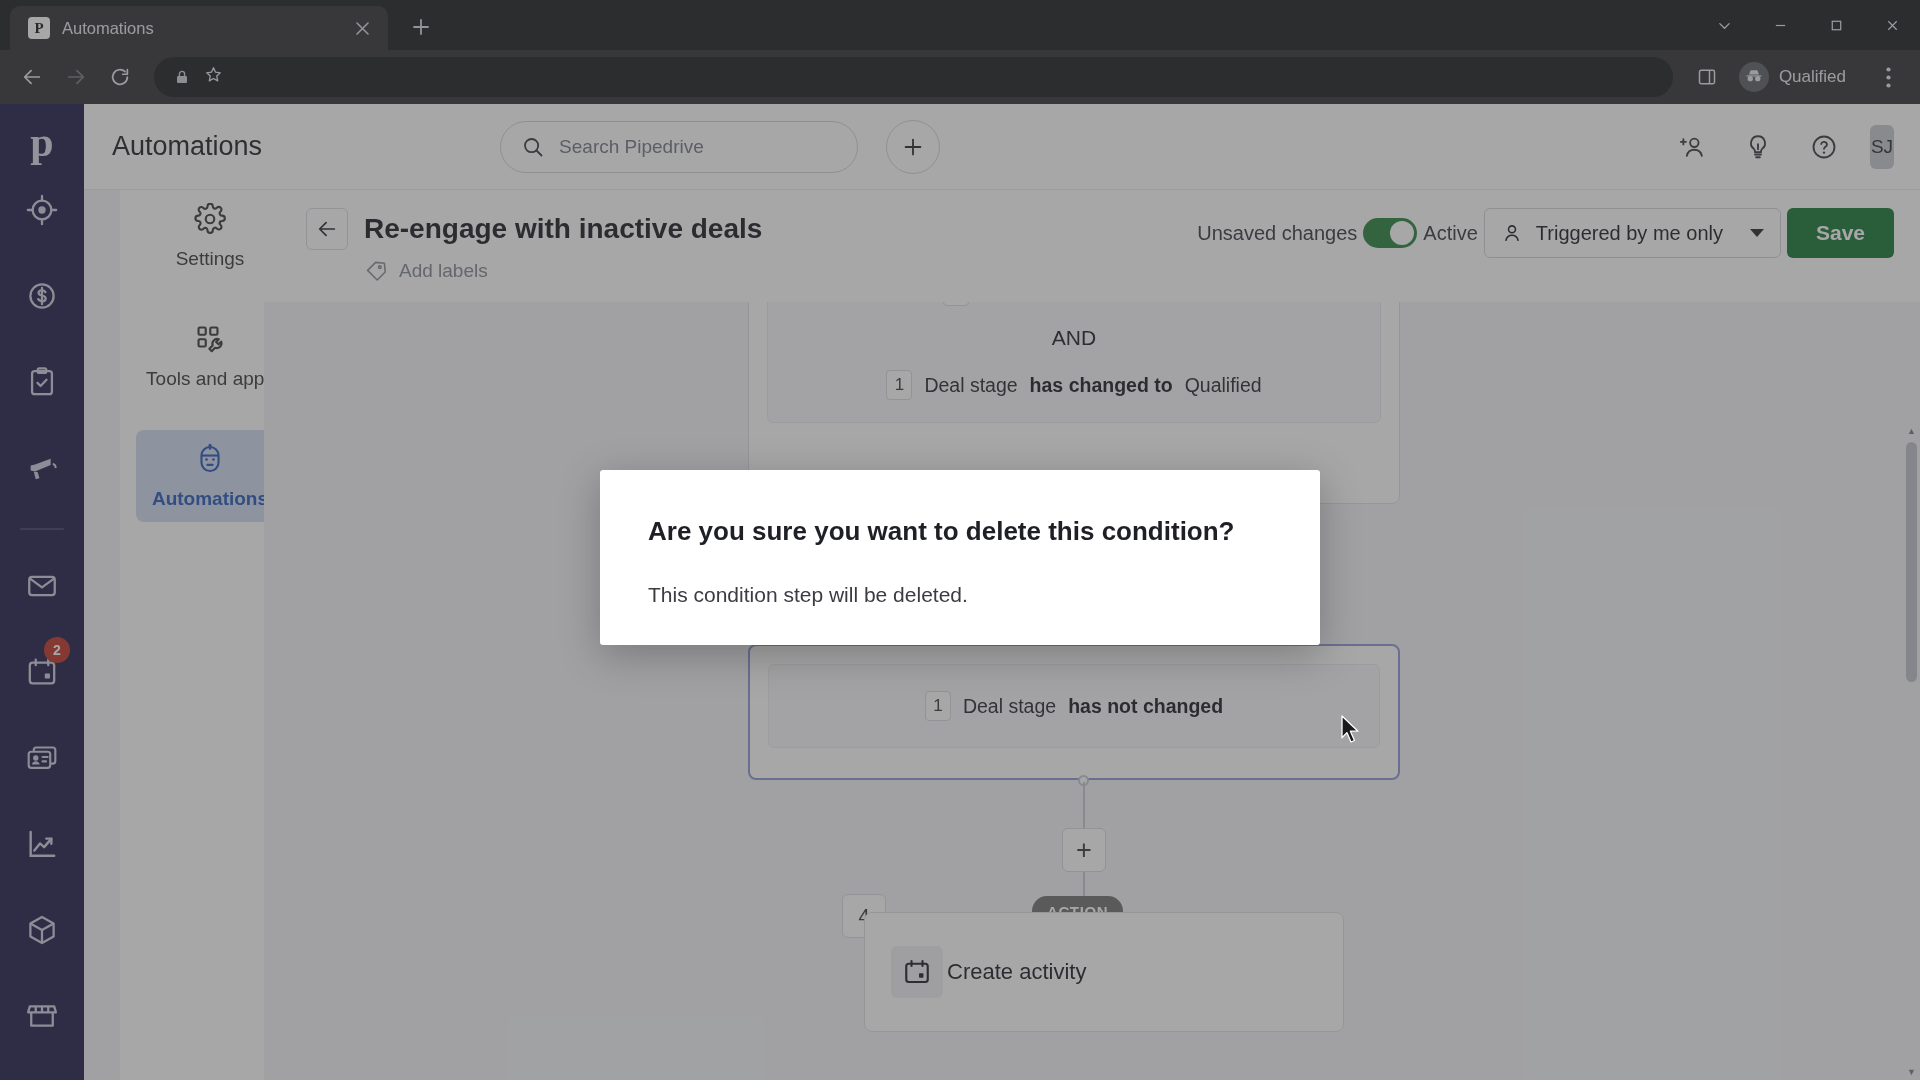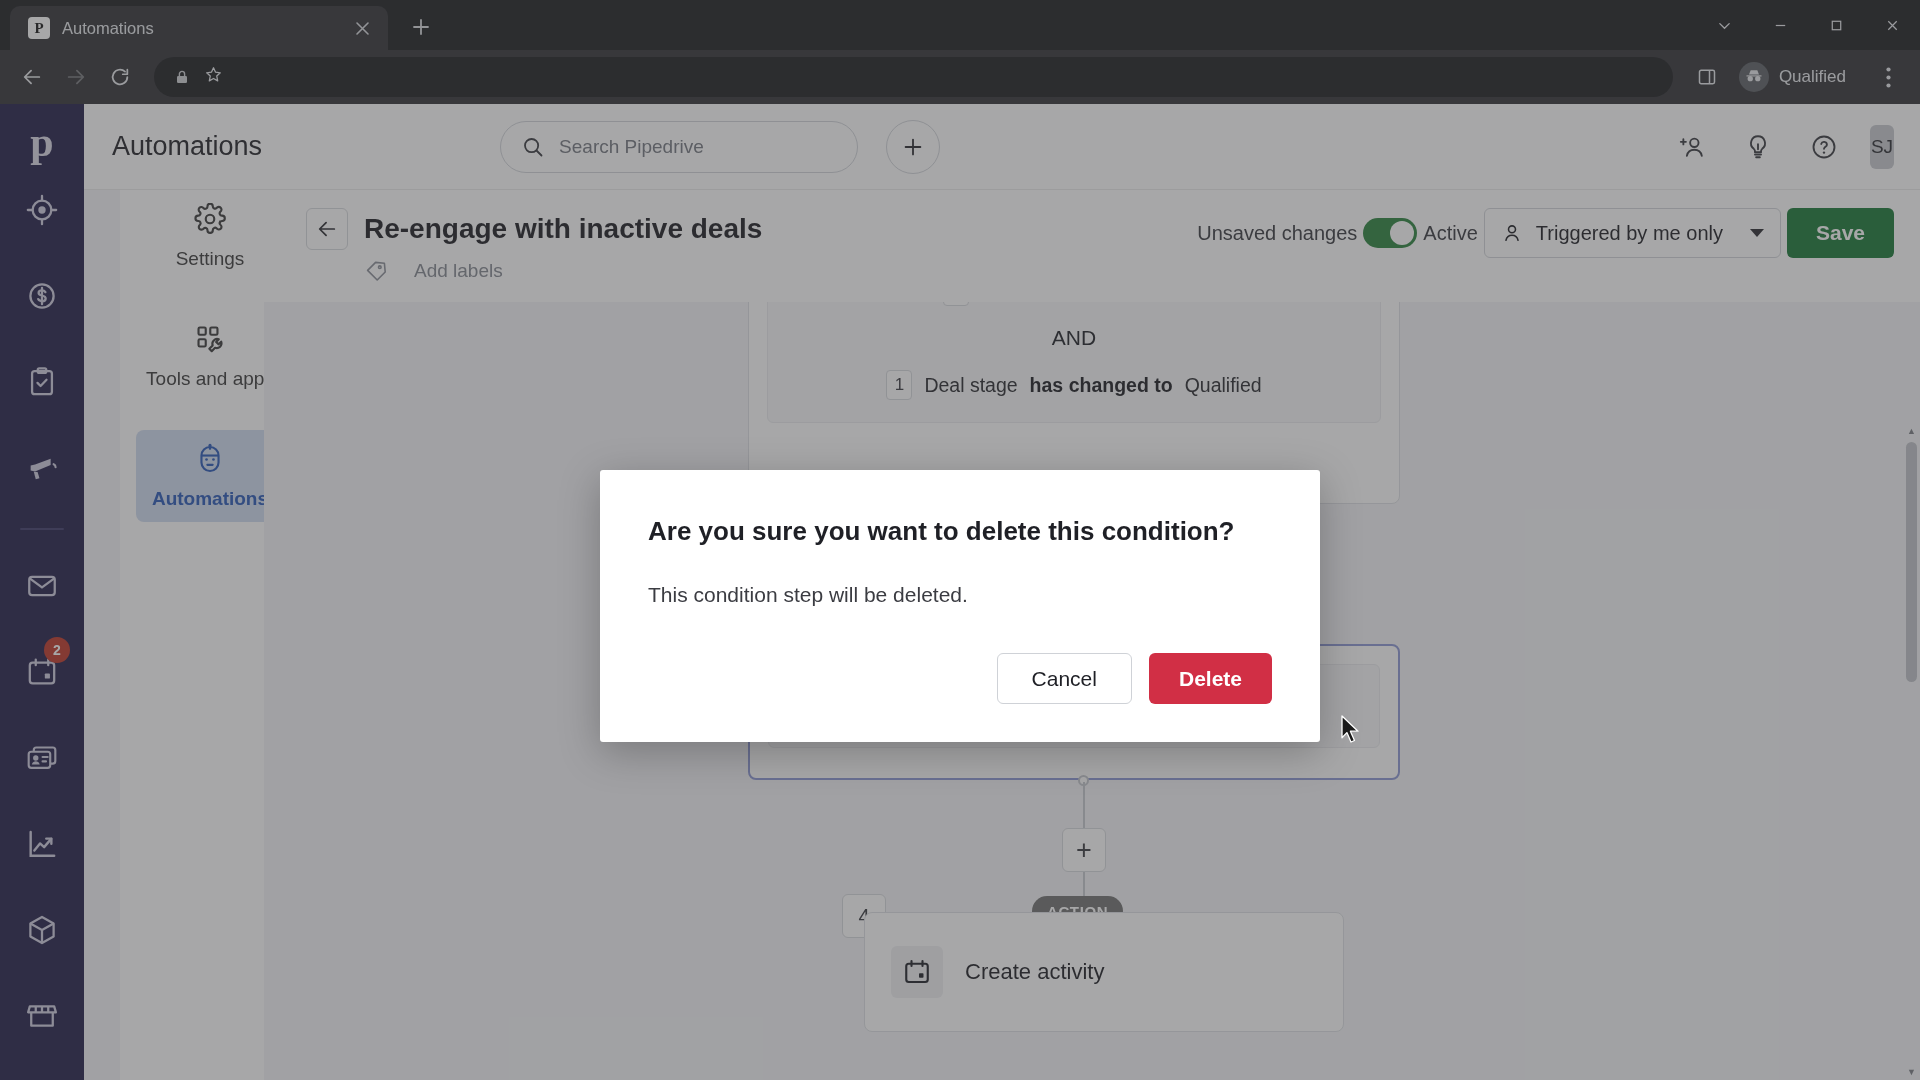--- a/index.html
+++ b/index.html
@@ -149,21 +149,21 @@
   .autobar {
     position: absolute; left: 264px; top: 86px; right: 0; height: 112px;
     background: #fff; padding: 18px 26px 0 42px;
   }
   .autobar-row1 { display: flex; align-items: center; gap: 16px; }
   .back-btn {
     width: 42px; height: 42px; border: 1px solid #d8dade; border-radius: 6px;
     display: flex; align-items: center; justify-content: center; color: #2c2d32;
   }
   .auto-title { font-size: 28px; font-weight: bold; color: #1f2026; }
-  .autobar-row2 { display: flex; align-items: center; gap: 26px; margin: 9px 0 0 58px; color: #8c9099; }
+  .autobar-row2 { display: flex; align-items: center; gap: 11px; margin: 9px 0 0 58px; color: #8c9099; }
   .add-labels { font-size: 19px; color: #868a93; }
   .autobar-right {
     position: absolute; right: 26px; top: 18px; display: flex; align-items: center; gap: 6px;
   }
   .unsaved { font-size: 20px; color: #3b3c42; }
   .toggle {
     width: 54px; height: 30px; border-radius: 15px; background: #2e8540; position: relative;
   }
   .toggle::after {
     content: ""; position: absolute; right: 3px; top: 3px; width: 24px; height: 24px;
@@ -220,21 +220,21 @@
     background: #737373; color: #fff; font-size: 15px; font-weight: bold;
     letter-spacing: .6px; display: flex; align-items: center; justify-content: center;
   }
   .step-num {
     position: absolute; width: 44px; height: 44px; background: #fff;
     border: 1px solid #d8dade; border-radius: 6px; display: flex;
     align-items: center; justify-content: center; font-size: 20px; color: #3b3c42;
   }
   .action-node {
     position: absolute; background: #fff; border: 1px solid #dfe1e5; border-radius: 8px;
-    padding: 22px 26px; display: flex; align-items: center; gap: 22px;
+    padding: 22px 26px; display: flex; align-items: center; gap: 4px;
   }
   .action-icon {
     width: 52px; height: 52px; background: #f0f1f3; border-radius: 6px;
     display: flex; align-items: center; justify-content: center; color: #22242a;
   }
   .action-label { font-size: 22px; color: #1f2026; }
 
   
   .scrollbar {
     position: absolute; right: 0; top: 198px; width: 17px; bottom: 0; background: #f4f5f7;
@@ -621,24 +621,20 @@
       <div class="arrow-up">▲</div>
       <div class="scroll-thumb"></div>
       <div class="arrow-down">▼</div>
     </div>
   </div>
 
   <div class="overlay"></div>
   <div class="modal">
     <div class="modal-title">Are you sure you want to delete this condition?</div>
     <div class="modal-body">This condition step will be deleted.</div>
-    <div class="modal-actions">
-      <div class="btn-cancel">Cancel</div>
-      <div class="btn-delete">Delete</div>
-    </div>
   </div>
 
   <div class="cursor">
     <svg width="22" height="30" viewBox="0 0 22 30">
         <path d="M2 1l16 15.2h-7.6l4.1 9.3-3.5 1.5-4.1-9.4L2 22.8z" fill="#1a1a1a" stroke="#fff" stroke-width="1.3" stroke-linejoin="round"></path>
       </svg>
   </div>
 
 </div>
 

